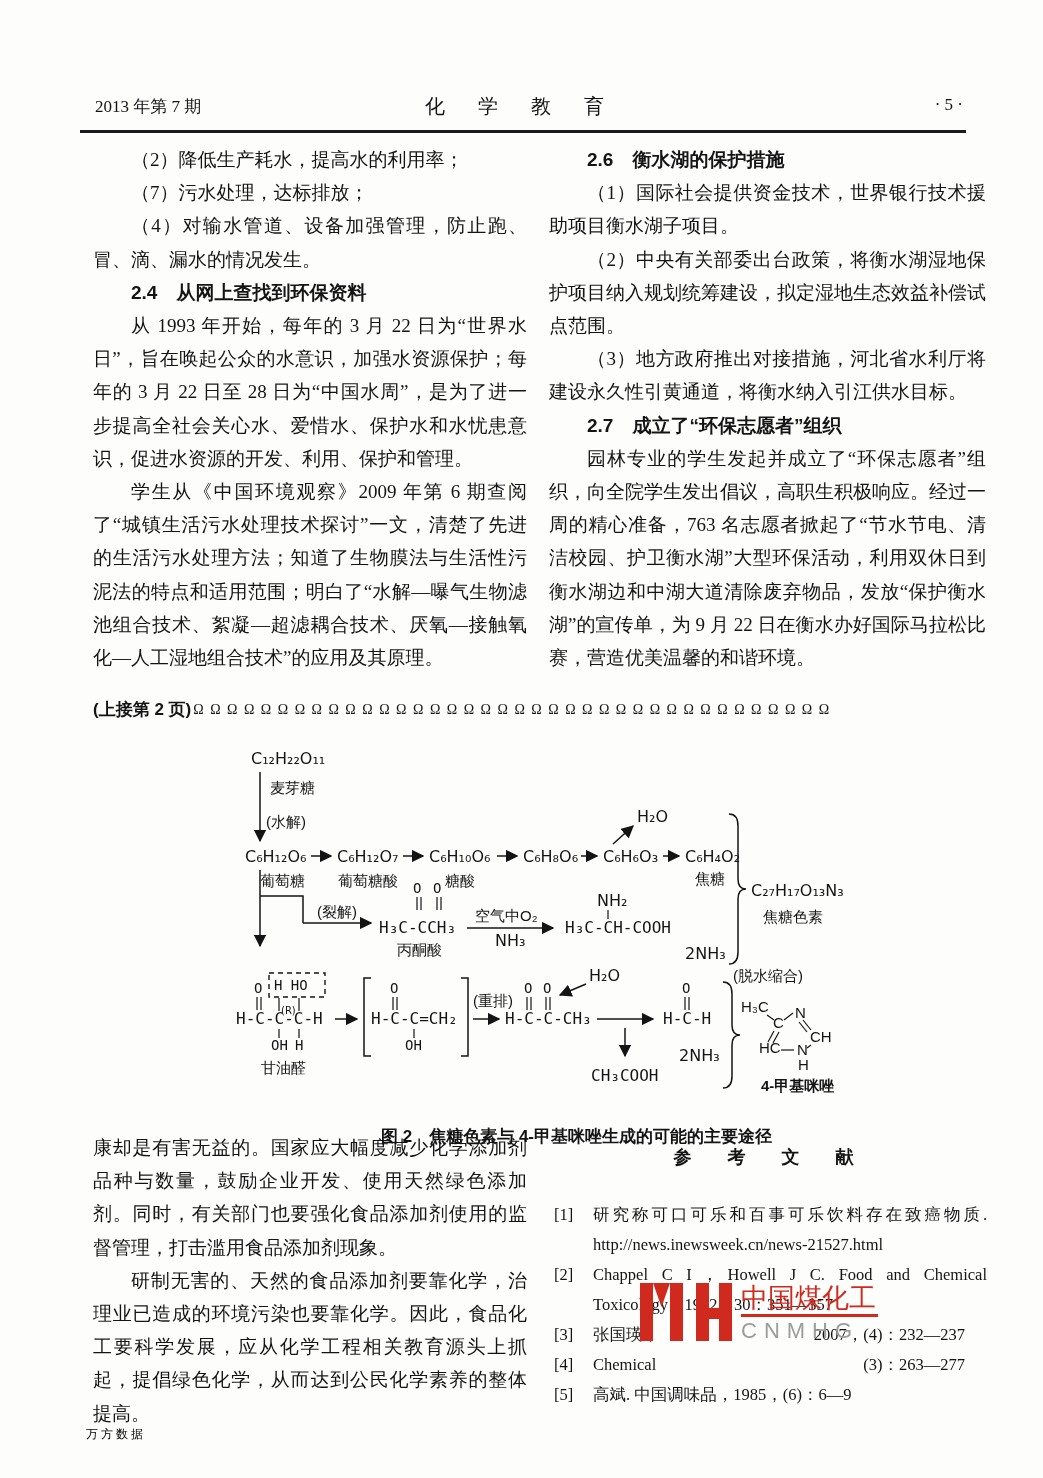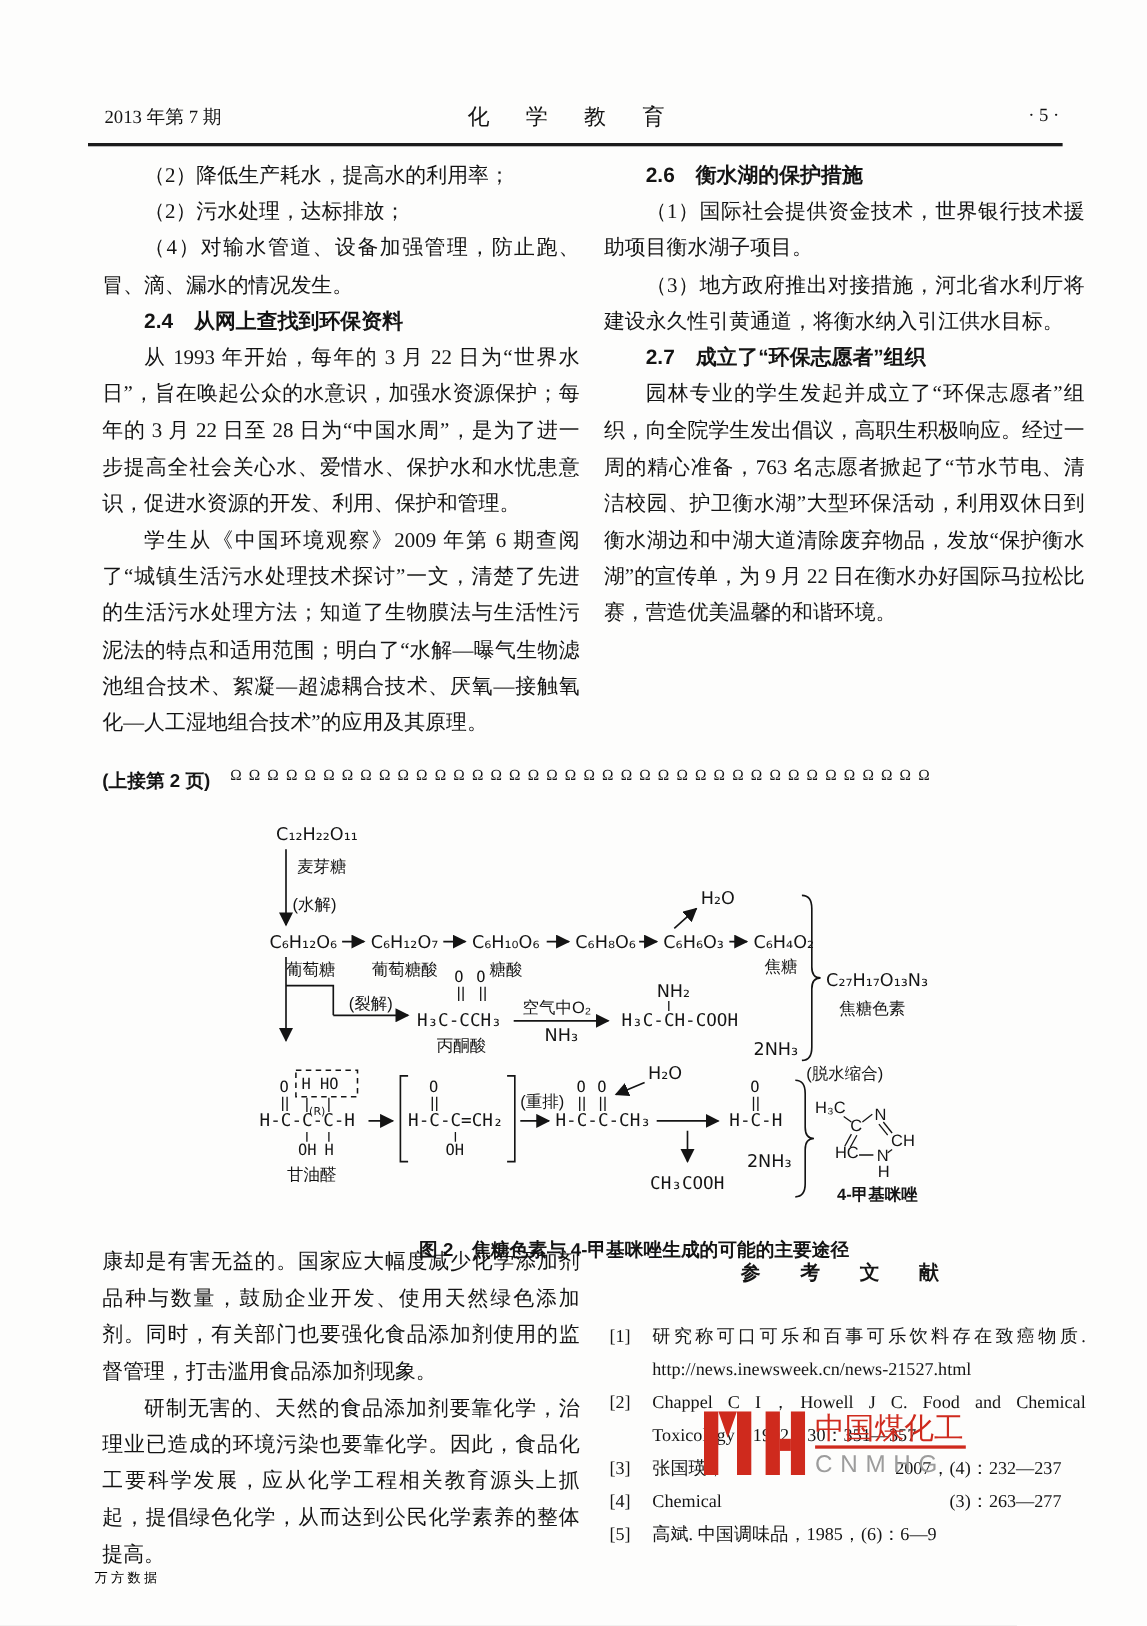--- a/index.html
+++ b/index.html
@@ -11,21 +11,21 @@
   .hdr-page{position:absolute;right:80px;top:95px;font-size:17px;}
   .hdr-rule{position:absolute;left:80px;top:130px;width:886px;height:3px;background:#1c1c1c;}
   
   .col{position:absolute;width:434px;font-size:19px;line-height:33.2px;text-align:justify;}
   .col p{margin:0;text-indent:2em;}
   .col p.flush{text-indent:0;}
   .col .h3{margin:0;font-weight:bold;font-size:19px;font-family:"Liberation Sans","DejaVu Sans",sans-serif;line-height:33.2px;}
   #tl{left:93px;top:143px;} #tr{left:549px;top:143px;width:437px;}
   #bl{left:93px;top:1131px;}
   
-  .divider{position:absolute;left:93px;top:698px;width:890px;white-space:nowrap;display:flex;align-items:flex-start;gap:18px;}
+  .divider{position:absolute;left:93px;top:698px;width:890px;white-space:nowrap;display:flex;align-items:center;gap:2px;}
   .div-label{font-weight:bold;font-size:17px;font-family:"Liberation Sans","DejaVu Sans",sans-serif;}
   .ornament{font-size:14px;letter-spacing:6.5px;overflow:hidden;}
   
   .figure{position:absolute;left:233px;top:740px;width:766px;height:372px;}
   .figure svg{display:block;}
   .caption{position:absolute;left:381px;top:1100px;font-weight:bold;font-size:17px;
            font-family:"Liberation Sans","DejaVu Sans",sans-serif;margin-top:25px;}
   
   .refs{position:absolute;left:549px;top:1142px;width:438px;font-size:16.5px;line-height:30px;}
   .refs-title{text-align:center;font-weight:bold;font-size:18px;letter-spacing:9px;margin:0 0 28px;
@@ -58,30 +58,31 @@
 
 <div class="page">
 
   <div class="hdr-issue">2013 年第 7 期</div>
   <div class="hdr-journal">化 学 教 育</div>
   <div class="hdr-page">· 5 ·</div>
   <div class="hdr-rule"></div>
 
   <div class="col" id="tl">
     <p>（2）降低生产耗水，提高水的利用率；</p>
-    <p>（2）污水处理，达标排放；</p>
+    <p>（7）污水处理，达标排放；</p>
     <p>（4）对输水管道、设备加强管理，防止跑、冒、滴、漏水的情况发生。</p>
     <p class="h3">2.4　从网上查找到环保资料</p>
     <p>从 1993 年开始，每年的 3 月 22 日为“世界水日”，旨在唤起公众的水意识，加强水资源保护；每年的 3 月 22 日至 28 日为“中国水周”，是为了进一步提高全社会关心水、爱惜水、保护水和水忧患意识，促进水资源的开发、利用、保护和管理。</p>
     <p>学生从《中国环境观察》2009 年第 6 期查阅了“城镇生活污水处理技术探讨”一文，清楚了先进的生活污水处理方法；知道了生物膜法与生活性污泥法的特点和适用范围；明白了“水解—曝气生物滤池组合技术、絮凝—超滤耦合技术、厌氧—接触氧化—人工湿地组合技术”的应用及其原理。</p>
   </div>
 
   <div class="col" id="tr">
     <p class="h3">2.6　衡水湖的保护措施</p>
     <p>（1）国际社会提供资金技术，世界银行技术援助项目衡水湖子项目。</p>
+    <p>（2）中央有关部委出台政策，将衡水湖湿地保护项目纳入规划统筹建设，拟定湿地生态效益补偿试点范围。</p>
     <p>（3）地方政府推出对接措施，河北省水利厅将建设永久性引黄通道，将衡水纳入引江供水目标。</p>
     <p class="h3">2.7　成立了“环保志愿者”组织</p>
     <p>园林专业的学生发起并成立了“环保志愿者”组织，向全院学生发出倡议，高职生积极响应。经过一周的精心准备，763 名志愿者掀起了“节水节电、清洁校园、护卫衡水湖”大型环保活动，利用双休日到衡水湖边和中湖大道清除废弃物品，发放“保护衡水湖”的宣传单，为 9 月 22 日在衡水办好国际马拉松比赛，营造优美温馨的和谐环境。</p>
   </div>
 
   <div class="divider">
     <span class="div-label">(上接第 2 页)</span>
     <span class="ornament">ΩΩΩΩΩΩΩΩΩΩΩΩΩΩΩΩΩΩΩΩΩΩΩΩΩΩΩΩΩΩΩΩΩΩΩΩΩΩ</span>
   </div>
 

